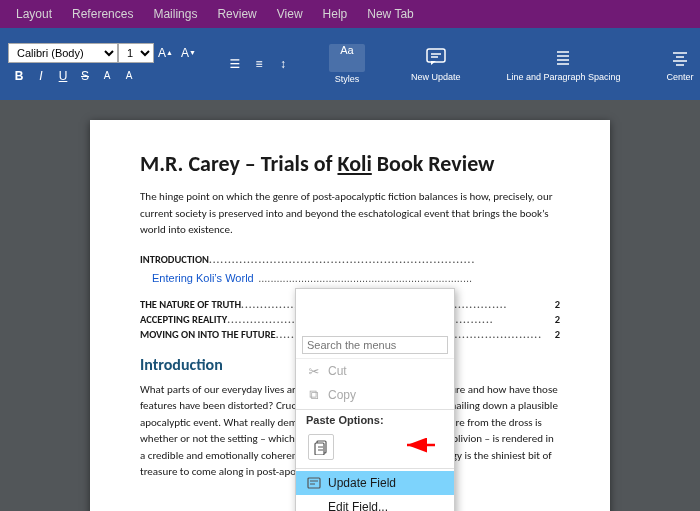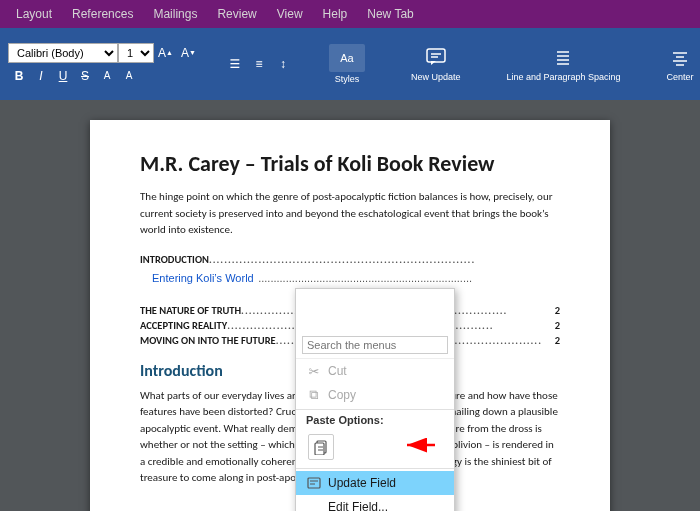--- a/index.html
+++ b/index.html
@@ -122,21 +122,21 @@
       box-shadow: 0 2px 8px rgba(0,0,0,0.5);
       position: relative;
     }
     .doc-title {
       font-size: 22px;
       font-weight: bold;
       color: #1a1a1a;
       margin-bottom: 12px;
       font-family: 'Calibri', Arial, sans-serif;
     }
-    .doc-title span { }
+    .doc-title span { text-decoration: underline; }
     .doc-body-text {
       font-size: 11px;
       color: #1a1a1a;
       line-height: 1.5;
       margin-bottom: 14px;
       font-family: 'Calibri', Arial, sans-serif;
     }
     .toc-entry {
       display: flex;
       align-items: baseline;
@@ -271,21 +271,21 @@
 
   <div style="display:flex;gap:2px;align-items:center;">
     <button class="ribbon-btn">☰</button>
     <button class="ribbon-btn">≡</button>
     <button class="ribbon-btn">↕</button>
   </div>
   <div class="ribbon-separator"></div>
 
   <div class="ribbon-group">
     <div class="ribbon-icon-btn">
-      <div style="width:36px;height:28px;background:rgba(255,255,255,0.15);border-radius:2px;display:flex;align-items:center;justify-content:center;">
+      <div style="width:36px;height:28px;background:rgba(255,255,255,0.15);border-radius:2px;display:flex;align-items:flex-start;justify-content:center;">
         <span style="color:#fff;font-size:11px;">Aa</span>
       </div>
       <span class="ribbon-icon-label">Styles</span>
     </div>
   </div>
   <div class="ribbon-separator"></div>
 
   <div class="ribbon-group">
     <div class="ribbon-icon-btn">
       <svg width="24" height="24" viewBox="0 0 24 24" fill="white">
@@ -332,21 +332,21 @@
     <div class="doc-title">
       M.R. Carey – Trials of <span>Koli</span> Book Review
     </div>
     <p class="doc-body-text">The hinge point on which the genre of post-apocalyptic fiction balances is how, precisely, our current society is preserved into and beyond the eschatological event that brings the book’s world into existence.</p>
 
     <div class="toc-entry bold-entry">
       <span class="toc-label">INTRODUCTION</span>
       <span class="toc-dots">......................................................................</span>
       <span class="toc-page"></span>
     </div>
-    <div style="margin-left:12px;margin-bottom:18px;">
+    <div style="margin-left:12px;margin-bottom:12px;">
       <span class="toc-link">Entering Koli’s World</span>
       <span style="color:#555;font-size:11px;">......................................................................</span>
     </div>
     <div class="toc-entry bold-entry">
       <span class="toc-label">THE NATURE OF TRUTH</span>
       <span class="toc-dots">......................................................................</span>
       <span class="toc-page">2</span>
     </div>
     <div class="toc-entry bold-entry">
       <span class="toc-label">ACCEPTING REALITY</span>

